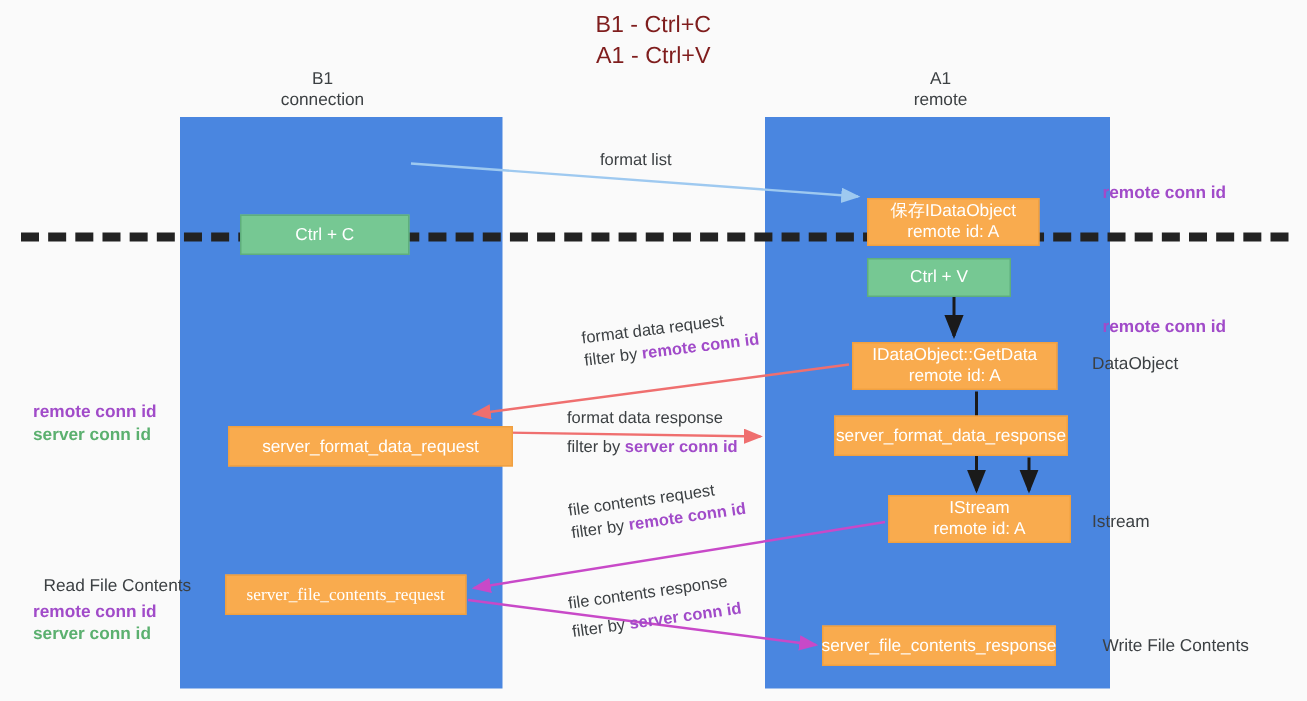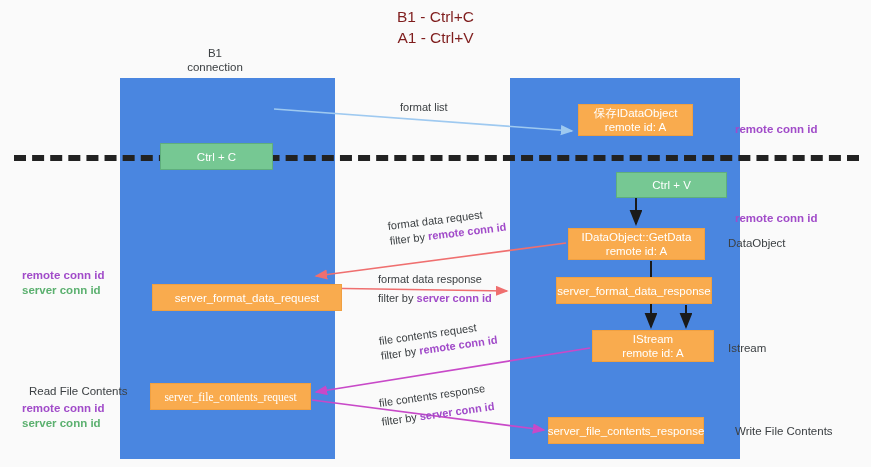--- a/index.html
+++ b/index.html
@@ -39,22 +39,22 @@
   
   .node{
     box-sizing:border-box;
     display:flex;flex-direction:column;align-items:center;justify-content:center;
     text-align:center;color:#ffffff;font-size:11.5px;line-height:14px;
   }
   .node.green{background:#76c893;border:1px solid #5fae7d;}
   .node.orange{background:#f9ab4e;border:1px solid #f0a041;}
 
   #n-ctrlc{left:160px;top:95px;width:113px;height:27px;margin-top:48px;}
-  #n-dataobj{left:578px;top:104px;width:115px;height:32px;}
-  #n-ctrlv{left:578px;top:172px;width:111px;height:26px;margin-left:38px;}
+  #n-dataobj{left:578px;top:132px;width:115px;height:32px;}
+  #n-ctrlv{left:578px;top:172px;width:96px;height:26px;}
   #n-getdata{left:568px;top:228px;width:137px;height:32px;}
   #n-fmt-req{left:152px;top:284px;width:190px;height:27px;}
   #n-fmt-resp{left:512px;top:277px;width:156px;height:27px;margin-left:44px;}
   #n-istream{left:592px;top:330px;width:122px;height:32px;}
   #n-file-req{left:150px;top:383px;width:161px;height:27px;font-family:Liberation Serif, serif;}
   #n-file-resp{left:548px;top:417px;width:156px;height:27px;}
 
   
   .side{font-size:11.5px;line-height:15px;}
   .purple{color:#a14bc9;font-weight:bold;}
@@ -95,20 +95,24 @@
 
   <div class="abs" id="title">
     <div>B1 - Ctrl+C</div>
     <div>A1 - Ctrl+V</div>
   </div>
 
   <div class="abs col-head" id="head-b1">
     <div>B1</div>
     <div>connection</div>
   </div>
+  <div class="abs col-head" id="head-a1">
+    <div>A1</div>
+    <div>remote</div>
+  </div>
 
   <svg id="wires">
     <defs>
       <marker id="ah-blue" markerWidth="9" markerHeight="9" refX="7" refY="3.2" orient="auto">
         <path d="M0,0 L8,3.2 L0,6.4 z" fill="#9ec9f0"></path>
       </marker>
       <marker id="ah-red" markerWidth="9" markerHeight="9" refX="7" refY="3.2" orient="auto">
         <path d="M0,0 L8,3.2 L0,6.4 z" fill="#ef6f6f"></path>
       </marker>
       <marker id="ah-mag" markerWidth="9" markerHeight="9" refX="7" refY="3.2" orient="auto">

